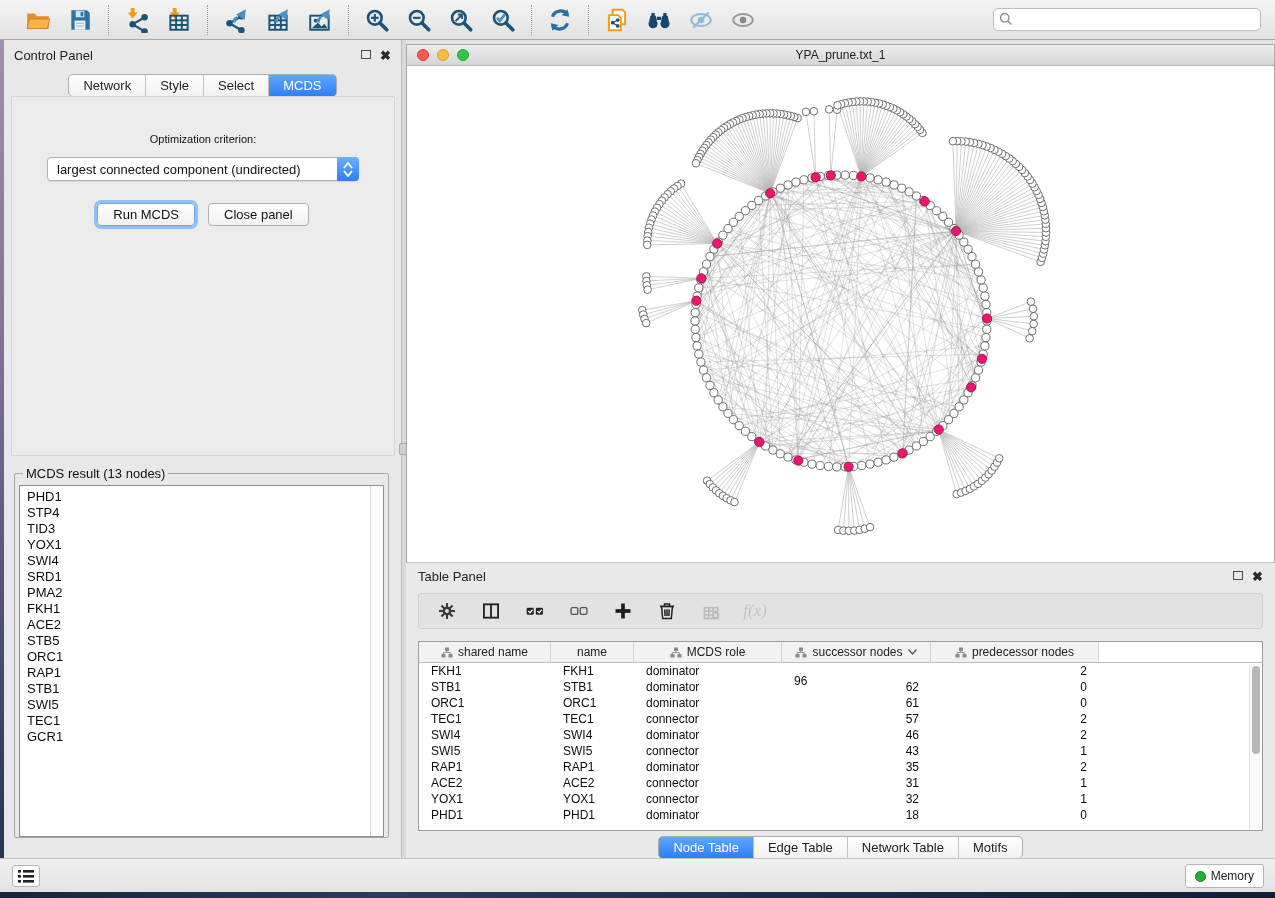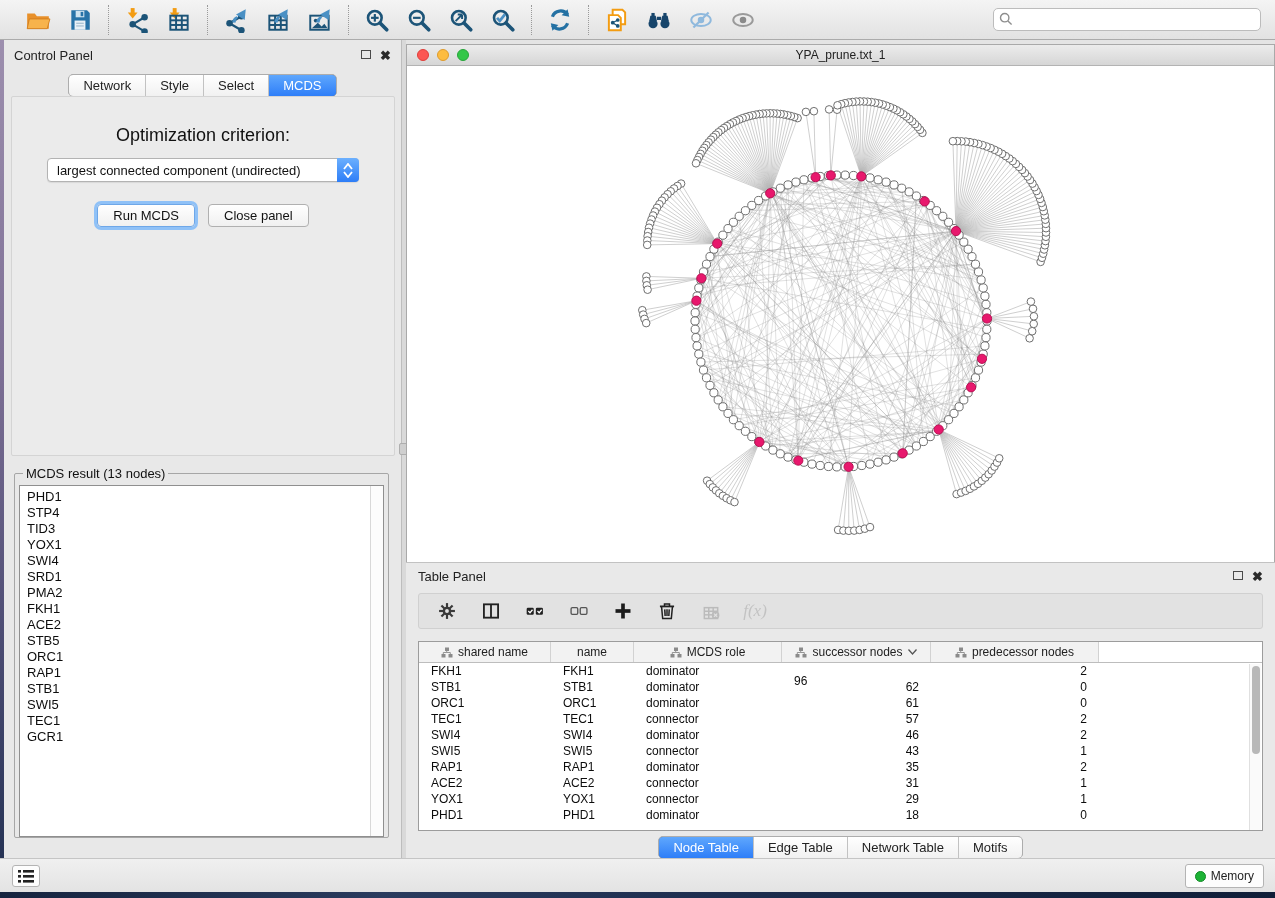--- a/index.html
+++ b/index.html
@@ -30,21 +30,21 @@
   .float-glyph { width:10px; height:9px; border:1.5px solid #4a4a4a; display:inline-block; }
   .close-glyph { font-weight:bold; font-size:13px; color:#2a2a2a; }
 
   .seg-tabs { display:flex; justify-content:center; margin-top:4px; }
   .seg { display:flex; border:1px solid #adadad; border-radius:5px; overflow:hidden; background:#737373; box-shadow:0 1px 0 rgba(255,255,255,.6); }
   .seg-item { padding:3px 14px; font-size:13px; color:#222; background:linear-gradient(180deg,#ffffff,#f1f1f1); border-left:1px solid #c2c2c2; cursor:default; }
   .seg-item:first-child { border-left:none; }
   .seg-item.sel { background:linear-gradient(180deg,#5fa7fd,#2e7ef8); color:#fff; }
 
   .inner-panel { position:absolute; left:7px; top:56px; width:384px; height:360px; background:#ebebeb; border:1px solid #d4d4d4; border-radius:2px; }
-  .opt-label { text-align:center; margin-top:28px; font-size:18px; color:#111; }
+  .opt-label { text-align:center; margin-top:36px; font-size:11px; color:#111; }
   .dropdown { position:relative; margin:12px auto 0; width:312px; height:24px; background:#fff; border:1px solid #b3b3b3; border-radius:4px; display:flex; align-items:center; padding-left:9px; font-size:13px; color:#111; box-shadow:0 1px 1px rgba(0,0,0,.08); }
   .dd-stepper { position:absolute; right:-1px; top:-1px; width:22px; height:24px; border-radius:0 4px 4px 0; background:linear-gradient(180deg,#6cb0fe,#2d7df7); display:flex; flex-direction:column; align-items:center; justify-content:center; gap:1px; }
   .dd-stepper svg { width:10px; height:7px; }
   .btn-row { display:flex; justify-content:center; gap:13px; margin-top:22px; }
   .push-btn { padding:3px 15px; font-size:13px; color:#111; background:linear-gradient(180deg,#ffffff,#f0f0f0); border:1px solid #b0b0b0; border-radius:4px; cursor:default; font-family:"Liberation Sans",sans-serif; }
   .push-btn.focused { box-shadow:0 0 0 3px #8fc1f7; border-color:#6ea7e8; }
 
   fieldset.mcds-result { position:absolute; left:10px; top:426px; width:375px; height:372px; border:1px solid #a6a6a6; border-radius:2px; padding:4px; background:transparent; }
   fieldset.mcds-result legend { font-size:13px; color:#111; padding:0 3px; margin-left:4px; }
   .result-list { position:relative; width:100%; height:352px; background:#fff; border:1px solid #8f8f8f; overflow:hidden; padding:3px 0 0 7px; }
@@ -906,21 +906,21 @@
             <div class="nt-cell" style="width: 132px; text-align: left;">ACE2</div>
             <div class="nt-cell" style="width: 83px; text-align: left;">ACE2</div>
             <div class="nt-cell" style="width: 148px; text-align: left;">connector</div>
             <div class="nt-cell" style="width: 149px; text-align: right;">31</div>
             <div class="nt-cell" style="width: 168px; text-align: right;">1</div>
           </div>
           <div class="nt-row">
             <div class="nt-cell" style="width: 132px; text-align: left;">YOX1</div>
             <div class="nt-cell" style="width: 83px; text-align: left;">YOX1</div>
             <div class="nt-cell" style="width: 148px; text-align: left;">connector</div>
-            <div class="nt-cell" style="width: 149px; text-align: right;">29</div>
+            <div class="nt-cell" style="width: 149px; text-align: right;">32</div>
             <div class="nt-cell" style="width: 168px; text-align: right;">1</div>
           </div>
           <div class="nt-row">
             <div class="nt-cell" style="width: 132px; text-align: left;">PHD1</div>
             <div class="nt-cell" style="width: 83px; text-align: left;">PHD1</div>
             <div class="nt-cell" style="width: 148px; text-align: left;">dominator</div>
             <div class="nt-cell" style="width: 149px; text-align: right;">18</div>
             <div class="nt-cell" style="width: 168px; text-align: right;">0</div>
           </div>
         </div>

